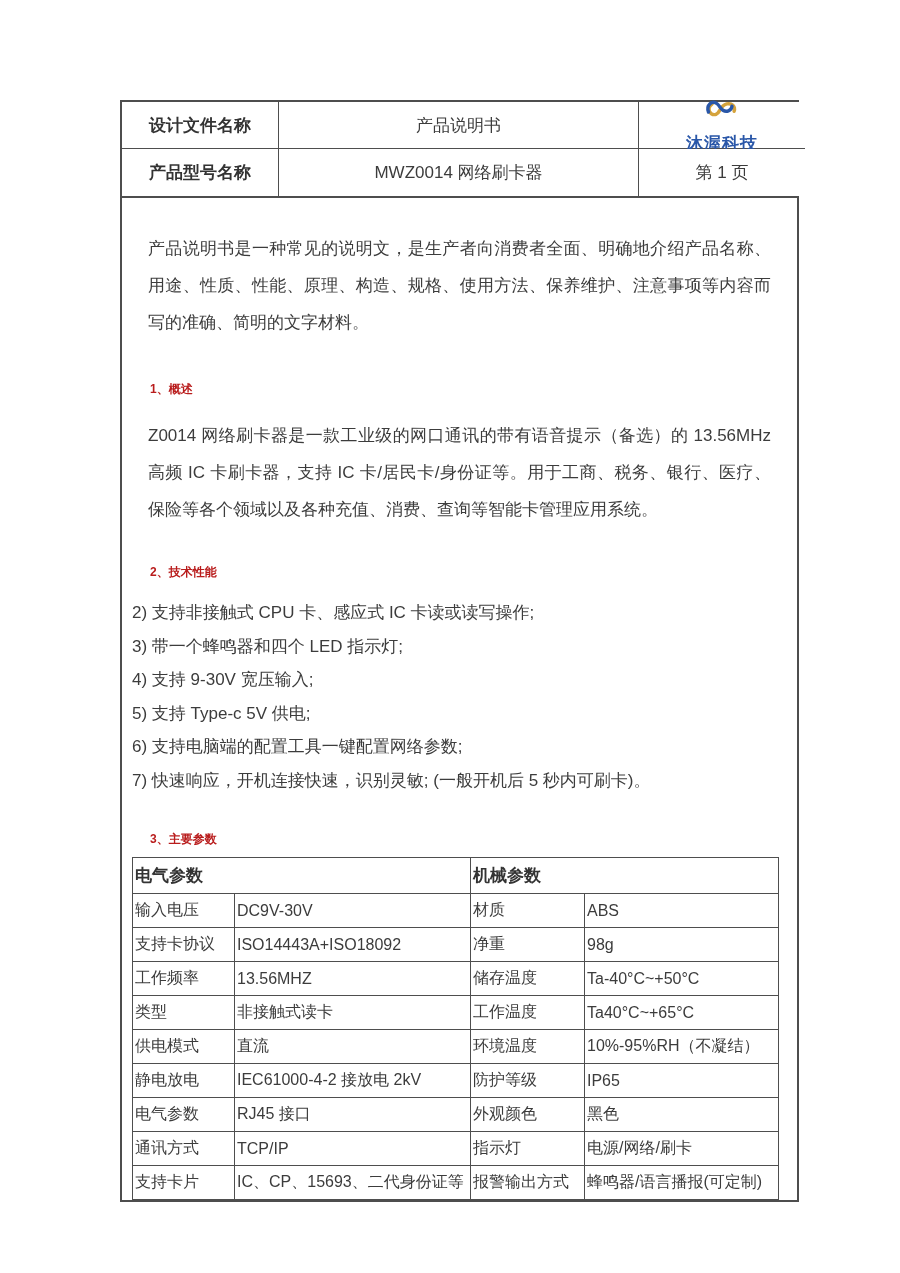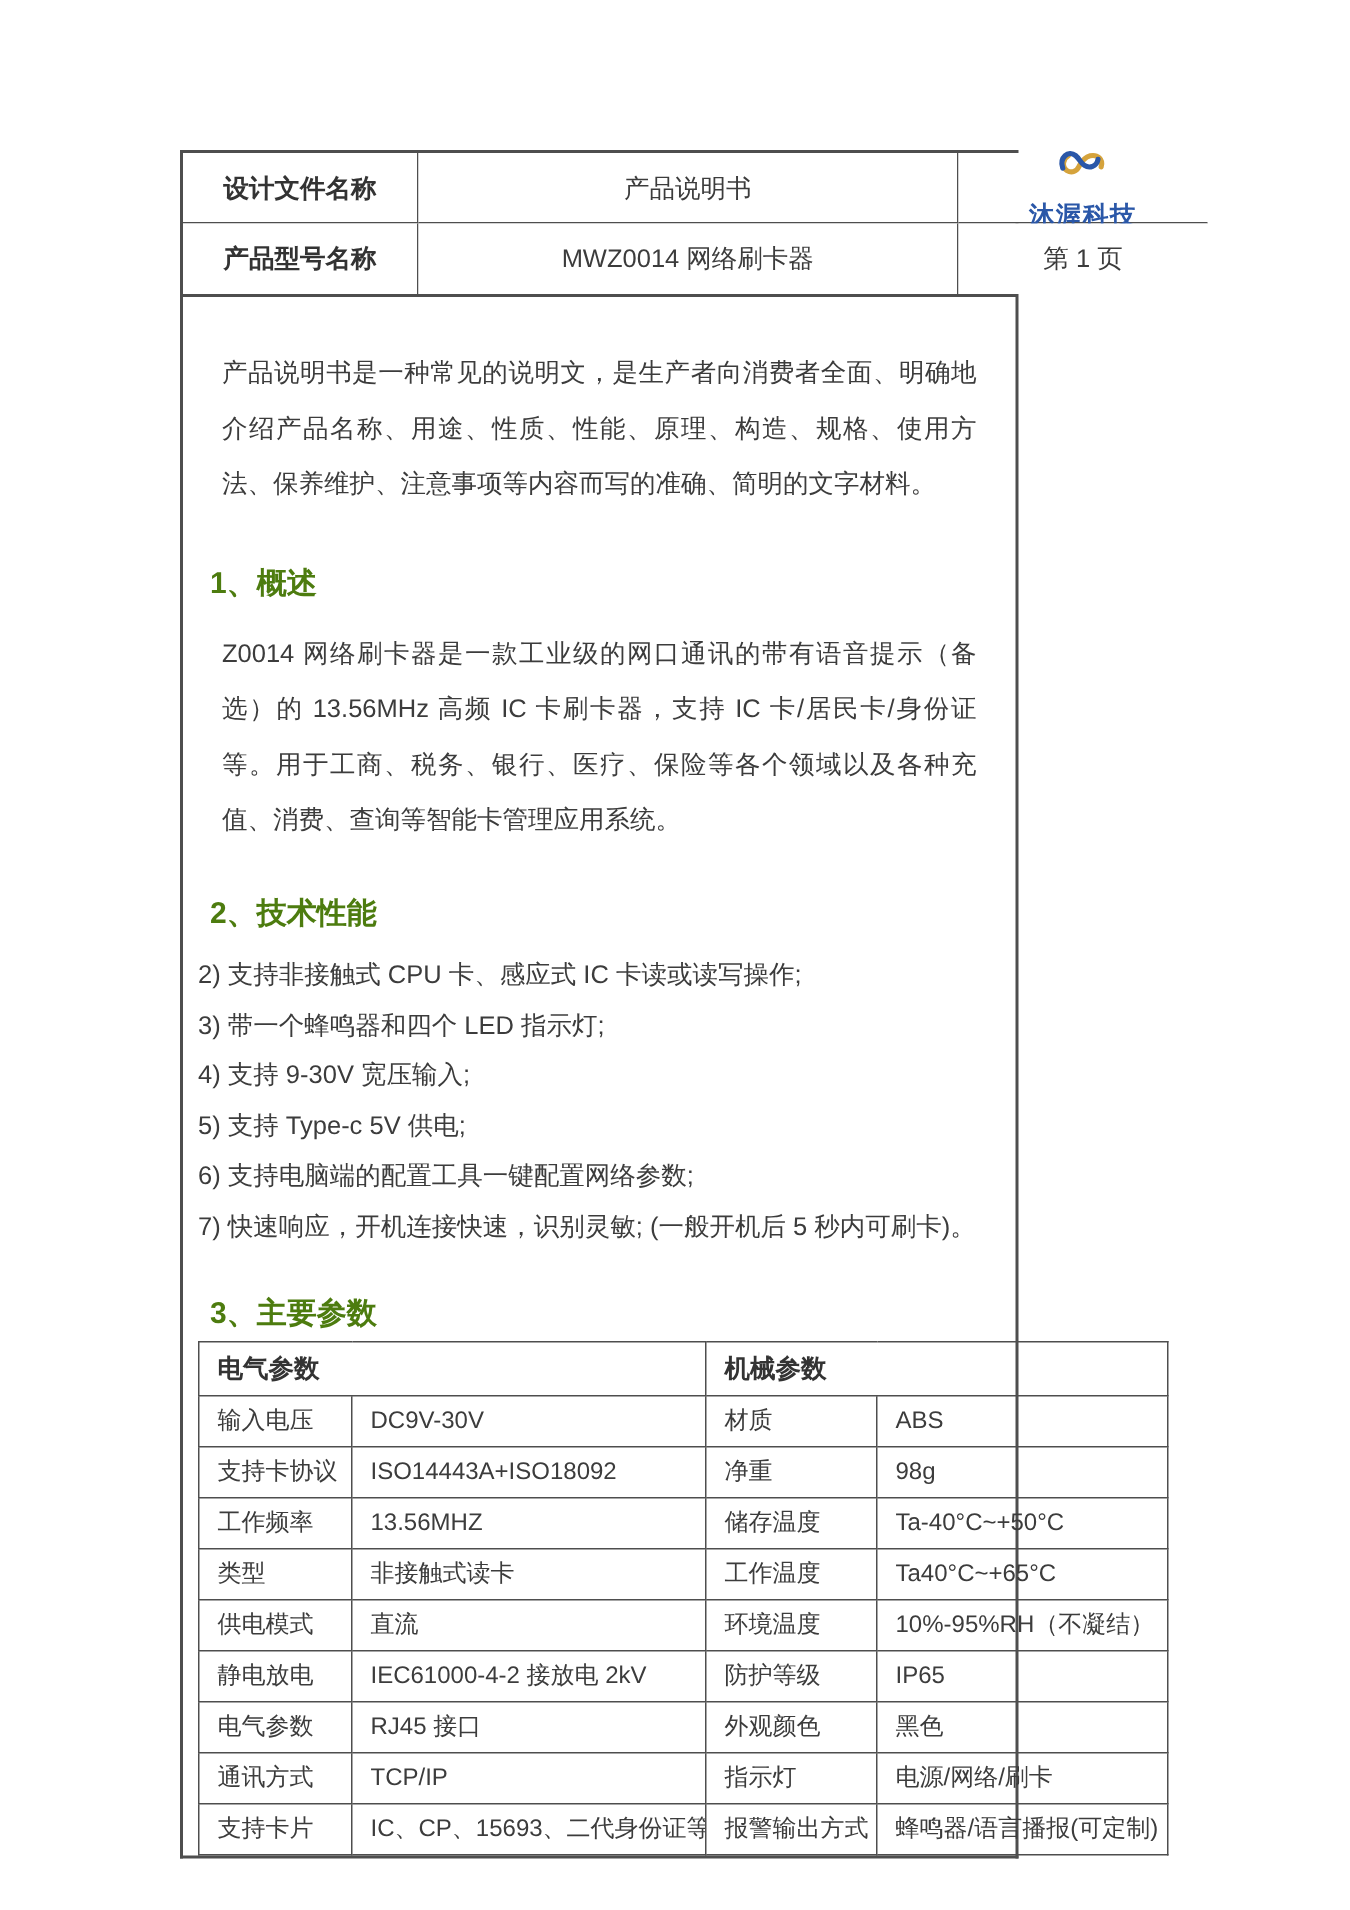--- a/index.html
+++ b/index.html
@@ -2,21 +2,21 @@
 <html><head>
 <meta charset="utf-8">
 <style>
   * { box-sizing: border-box; }
   html, body { margin: 0; padding: 0; }
   body {
     width: 900px; height: 1273px; background: #ffffff;
     font-family: "Liberation Sans", "DejaVu Sans", sans-serif;
     color: #3c3c3c;
   }
-  .sheet { width: 559px; margin: 100px 0 0 120px; }
+  .sheet { width: 679px; margin: 100px 0 0 120px; }
 
   
   .hdr-table {
     display: grid;
     grid-template-columns: 157px 360px 166px;
     border: 2px solid #4e4e4e;
   }
   .hdr-cell {
     height: 47px; display: flex; align-items: center; justify-content: center;
     font-size: 17px; border-right: 1.5px solid #4e4e4e; border-bottom: 1.5px solid #4e4e4e;
@@ -29,32 +29,32 @@
   
   .logo-wrap { display: flex; align-items: center; gap: 7px; flex-direction: column; }
   .logo-text { font-size: 17px; font-weight: bold; color: #2a57a8; letter-spacing: 1px; }
 
   
   .body-box {
     border: 2px solid #4e4e4e; border-top: none;
     min-height: 940px; padding: 16px 10px 0 10px;
   }
   .para { font-size: 17px; line-height: 37px; text-align: justify; margin: 16px; }
-  .section-h { font-size: 20px; font-weight: bold; color: #4d7c0f; margin: 30px 0 8px 8px; line-height: 24px; }
+  .section-h { font-size: 12px; font-weight: bold; color: #b91c1c; margin: 30px 0 8px 18px; line-height: 24px; }
   .tech-item { font-size: 17px; line-height: 33.5px; margin: 0; }
 
   
   table.params { border-collapse: collapse; table-layout: fixed; width: 646px; margin-top: 6px; }
   table.params col.c0 { width: 102px; }
   table.params col.c1 { width: 236px; }
   table.params col.c2 { width: 114px; }
   table.params col.c3 { width: 194px; }
   table.params td {
     border: 1.5px solid #4e4e4e; height: 34px;
-    font-size: 16px; padding: 0 4px 0 12px; white-space: nowrap; overflow: hidden;
+    font-size: 16px; padding: 0 4px 0 2px; white-space: nowrap; overflow: hidden;
   }
   table.params td.group { font-weight: bold; color: #333; font-size: 17px; height: 36px; }
 </style>
 </head>
 <body>
 
 <div class="sheet">
 
   <div class="hdr-table">
     <div class="hdr-cell bold">设计文件名称</div>

